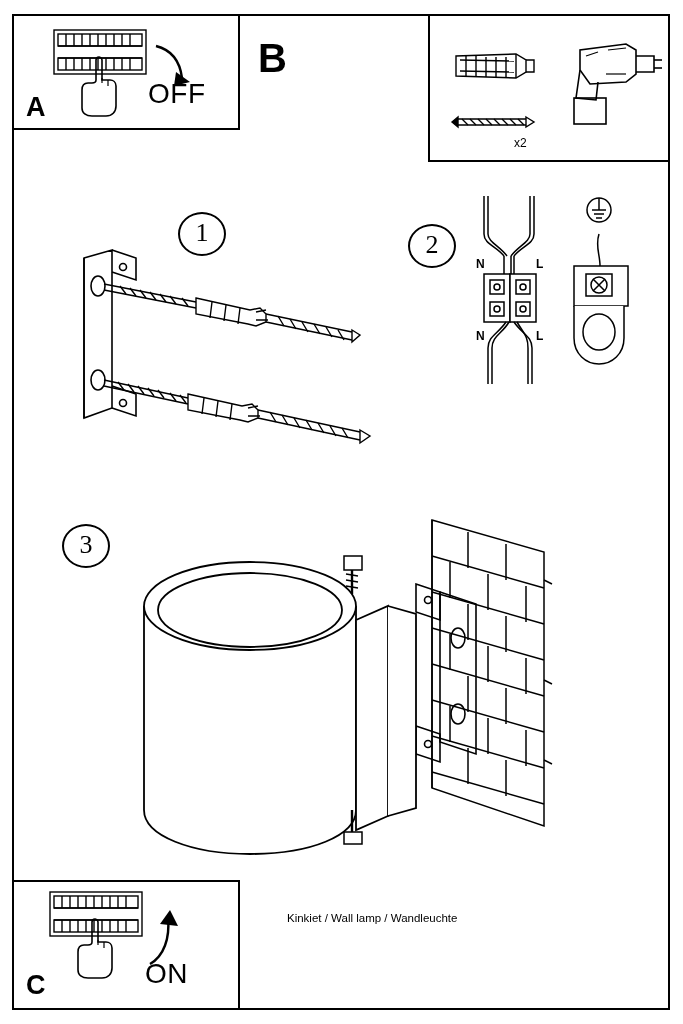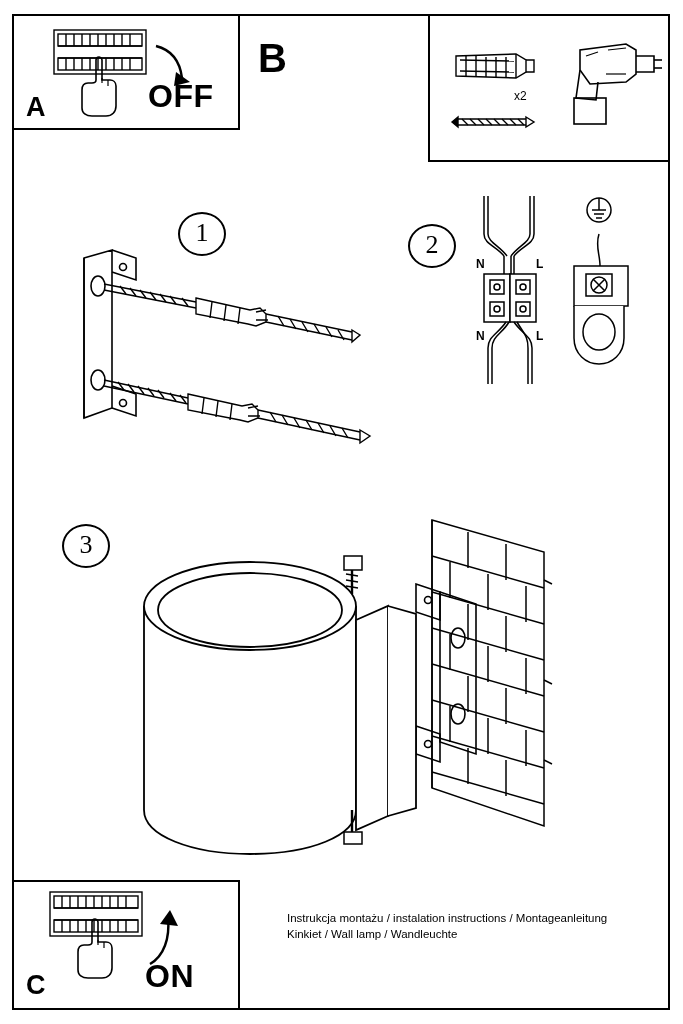--- a/index.html
+++ b/index.html
@@ -44,39 +44,40 @@
     font-weight: bold;
     font-family: "Liberation Sans", sans-serif;
   }
   .bigletter {
     position: absolute;
     font-size: 40px;
     font-weight: bold;
   }
   .word {
     position: absolute;
-    font-size: 32px;
-    font-weight: bold;
+    font-size: 28px;
+    font-weight: normal;
     letter-spacing: 0.5px;
   }
   .stepnum {
     position: absolute;
     width: 44px;
     height: 40px;
     border: 2.5px solid #000;
     border-radius: 50%;
     text-align: center;
     font-size: 26px;
     line-height: 38px;
     font-weight: normal;
     font-family: "Liberation Serif", serif;
   }
   .x2label {
     position: absolute;
     font-size: 12px;
+    margin-top: 47px;
   }
   .footer-text {
     position: absolute;
     left: 287px;
     top: 910px;
     width: 370px;
     font-size: 11.5px;
     line-height: 16px;
   }
   svg { display: block; }
@@ -377,17 +378,16 @@
       <g class="ln" stroke-width="2.4">
         <path d="M136 82 C150 74 156 56 154 36"></path>
       </g>
       <polygon points="146,42 156,28 164,44" fill="#000"></polygon>
     </svg>
     <div class="letter" style="left:12px; top:88px;">C</div>
     <div class="word" style="left:131px; top:76px;">ON</div>
   </div>
 
   <div class="footer-text">
-    <div>Instrukcja montażu / instalation instructions / Montageanleitung</div>
     <div>Kinkiet / Wall lamp / Wandleuchte</div>
   </div>
 
 </div>
 
 </body></html>

